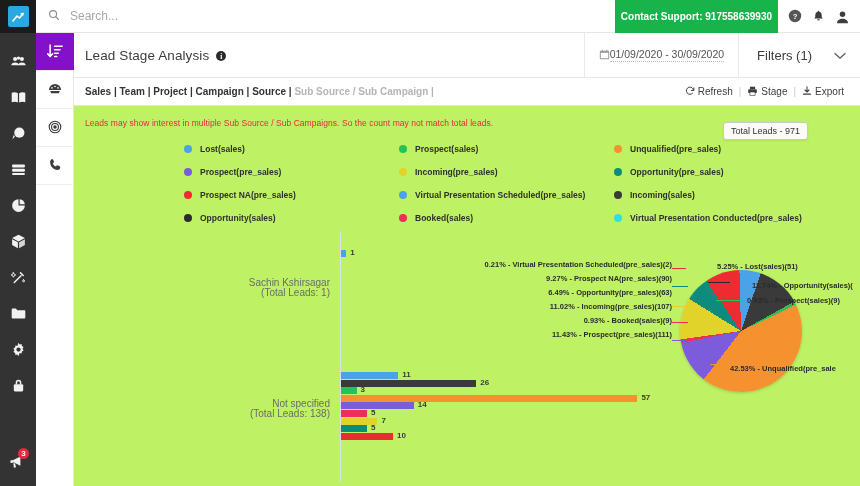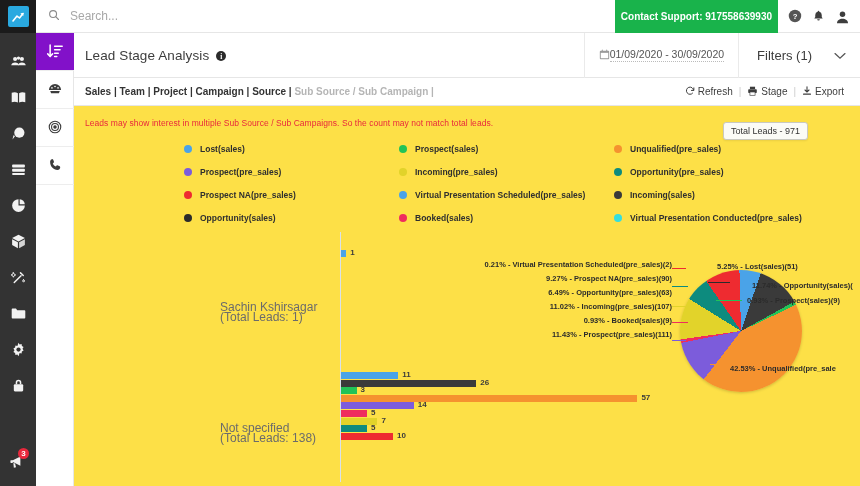--- a/index.html
+++ b/index.html
@@ -100,21 +100,21 @@
   .crumb-text { font-size:10px; font-weight:bold; color:#333; padding-left:11px; }
   .crumb-text .muted { color:#b5b5b5; font-weight:bold; }
   .crumb-actions {
     margin-left:auto; display:flex; align-items:center; gap:6px;
     font-size:10px; color:#3d3d3d; padding-right:16px;
   }
   .crumb-actions .act { display:flex; align-items:center; gap:3px; cursor:pointer; }
   .crumb-actions .sep { color:#ccc; }
 
   
-  .content { position:absolute; left:74px; top:106px; width:786px; height:380px; background:#fde047; }
+  .content { position:absolute; left:74px; top:106px; width:786px; height:380px; background:#bef264; }
   .warn {
     font-size:8.5px; color:#e8283c; padding:12px 0 0 11px; letter-spacing:.05px;
   }
 
   
   .legend {
     position:absolute; left:110px; top:38px; width:690px;
     display:grid; grid-template-columns: 215px 215px 185px; row-gap:13px;
   }
   .lg { display:flex; align-items:center; gap:8px; cursor:pointer; }
@@ -125,21 +125,21 @@
   .tip {
     position:absolute; left:649px; top:16px; background:#fbfbf6;
     border:1px solid #c9c9c0; border-radius:3px; font-size:9px; color:#333;
     padding:3px 7px; white-space:nowrap; box-shadow:0 1px 2px rgba(0,0,0,.08);
   }
 
   
   .barchart { position:absolute; left:0; top:126px; width:420px; height:250px; }
   .axis { position:absolute; left:266px; top:0; width:1px; height:250px; background:#d9e2ea; }
   .grp-label {
-    position:absolute; width:110px; font-size:12px; color:#6b6b6b; line-height:10px;margin-top:24px;
+    position:absolute; width:110px; text-align:right; font-size:10px; color:#6b6b6b; line-height:10px;
   }
   .bar { position:absolute; height:7px; }
   .bar-val { position:absolute; font-size:8px; font-weight:bold; color:#3b3b3b; }
 
   
   .pie-wrap { position:absolute; left:430px; top:150px; width:356px; height:200px; }
   .pie {
     position:absolute; left:176px; top:14px; width:122px; height:122px; border-radius:50%;
   }
   .pie-lbl { position:absolute; font-size:7.5px; font-weight:bold; color:#2b2b2b; white-space:nowrap; }

